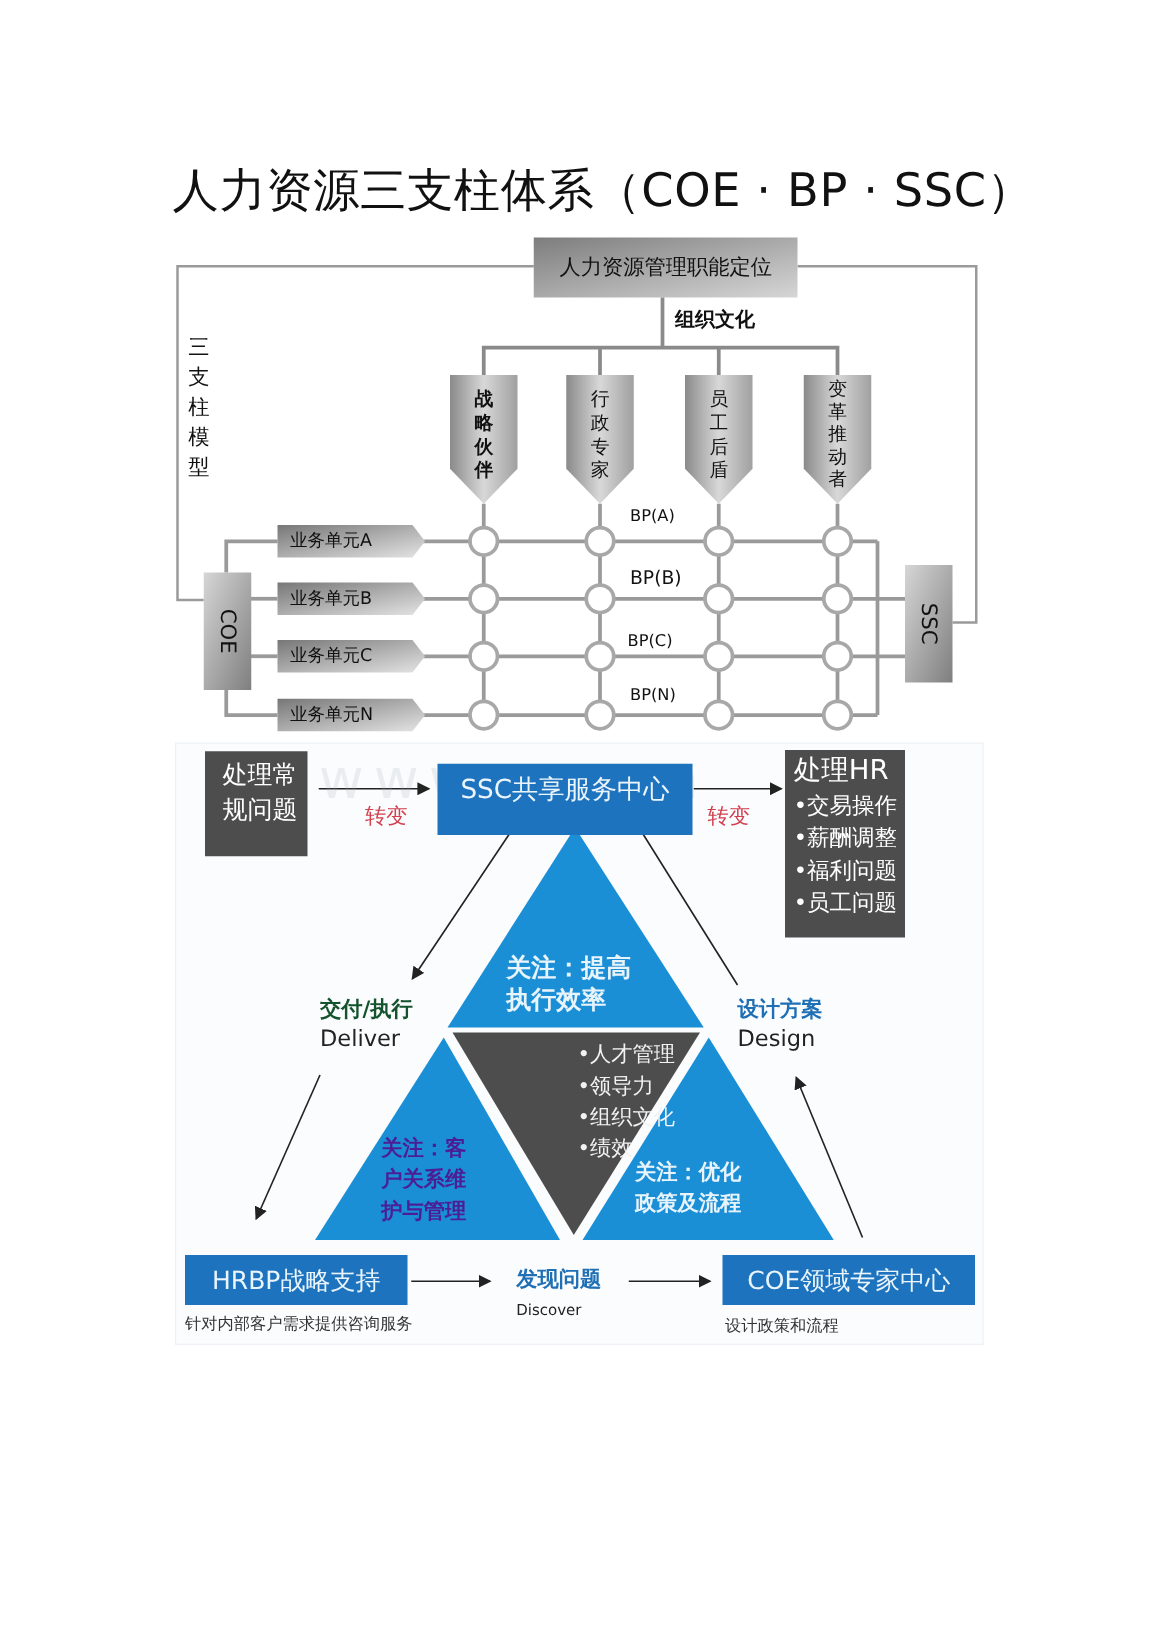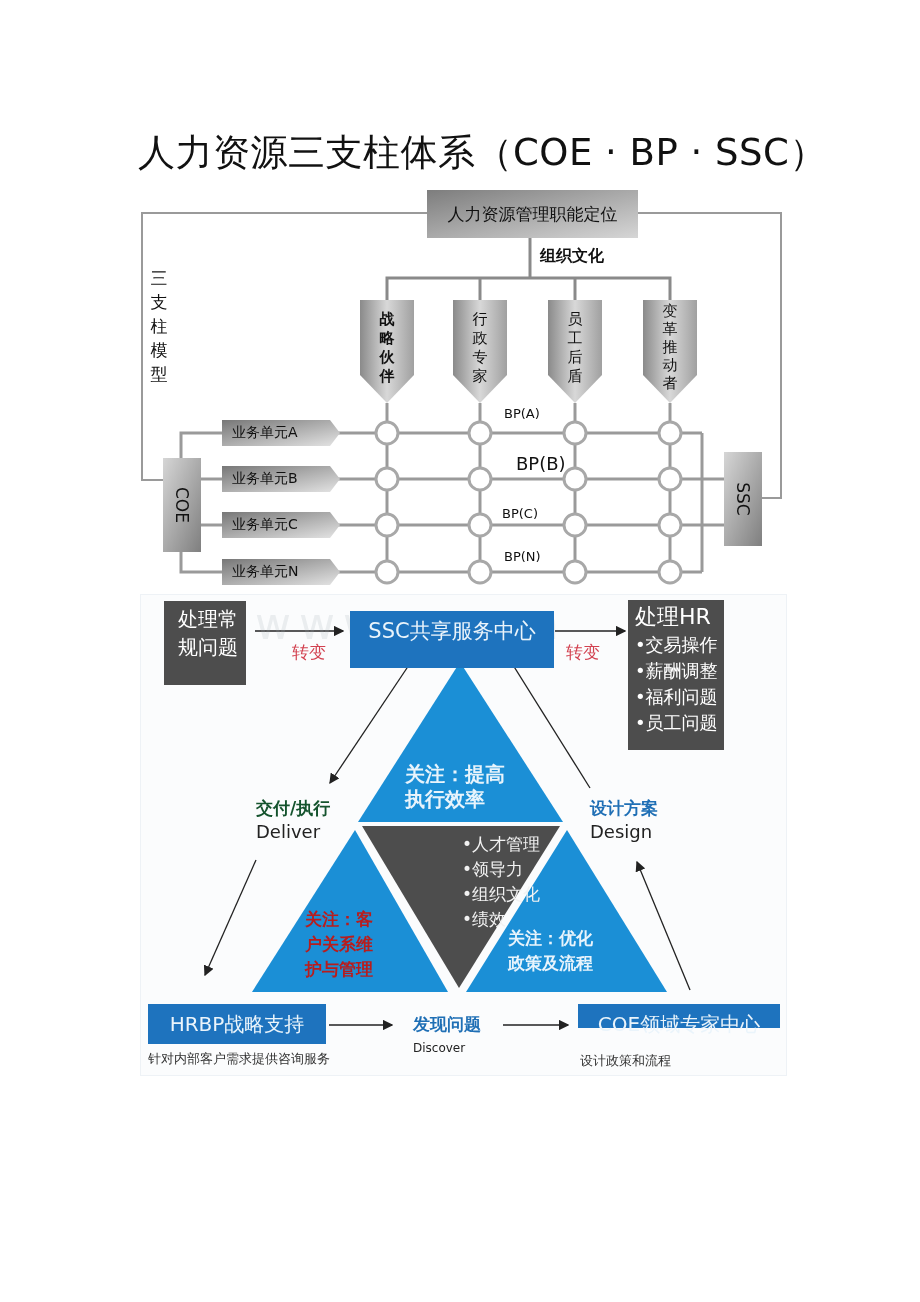--- a/index.html
+++ b/index.html
@@ -138,21 +138,21 @@
     <div>动</div>
     <div>者</div>
 </div>
 
 <div class="abs" style="left:232px;top:424px;font-size:14px;color:#111;">业务单元A</div>
 <div class="abs" style="left:232px;top:470px;font-size:14px;color:#111;">业务单元B</div>
 <div class="abs" style="left:232px;top:516px;font-size:14px;color:#111;">业务单元C</div>
 <div class="abs" style="left:232px;top:563px;font-size:14px;color:#111;">业务单元N</div>
 
 <div class="abs" style="left:504px;top:406px;font-size:13px;color:#111;">BP(A)</div>
-<div class="abs" style="left:504px;top:453px;font-size:18px;color:#111;margin-left:12px;">BP(B)</div>
+<div class="abs" style="left:504px;top:453px;font-size:15px;color:#111;">BP(B)</div>
 <div class="abs" style="left:502px;top:506px;font-size:13px;color:#111;">BP(C)</div>
 <div class="abs" style="left:504px;top:549px;font-size:13px;color:#111;">BP(N)</div>
 
 <div class="abs" style="left:163px;top:458px;width:38px;height:94px;display:flex;align-items:center;justify-content:center;">
   <div style="transform:rotate(90deg);font-size:17px;color:#111;white-space:nowrap;">COE</div>
 </div>
 <div class="abs" style="left:724px;top:452px;width:38px;height:94px;display:flex;align-items:center;justify-content:center;">
   <div style="transform:rotate(90deg);font-size:17px;color:#111;white-space:nowrap;">SSC</div>
 </div>
 
@@ -199,21 +199,21 @@
   <div style="font-size:18px;line-height:26px;">•交易操作</div>
   <div style="font-size:18px;line-height:26px;">•薪酬调整</div>
   <div style="font-size:18px;line-height:26px;">•福利问题</div>
   <div style="font-size:18px;line-height:26px;">•员工问题</div>
 </div>
 
 <div class="abs" style="left:405px;top:762px;font-size:20px;line-height:25px;font-weight:bold;color:#e8f4fc;">
   <div>关注：提高</div>
   <div>执行效率</div>
 </div>
-<div class="abs" style="left:305px;top:907px;font-size:17px;line-height:25px;font-weight:bold;color:#b91c1c;">
+<div class="abs" style="left:305px;top:907px;font-size:17px;line-height:25px;font-weight:bold;color:#4c1d95;">
   <div>关注：客</div>
   <div>户关系维</div>
   <div>护与管理</div>
 </div>
 <div class="abs" style="left:508px;top:926px;font-size:17px;line-height:25px;font-weight:bold;color:#e8f4fc;">
   <div>关注：优化</div>
   <div>政策及流程</div>
 </div>
 <div class="abs" style="left:418px;top:832px;font-size:17px;line-height:25px;color:#f2f2f2;margin-left:44px;">
   <div>•人才管理</div>
@@ -232,14 +232,14 @@
 </div>
 
 <div class="abs" style="left:148px;top:1004px;width:178px;height:40px;background:#1e73be;color:#eaf4fb;font-size:20px;line-height:40px;text-align:center;white-space:nowrap;">HRBP战略支持</div>
 <div class="abs" style="left:148px;top:1050px;font-size:13px;color:#333;white-space:nowrap;">针对内部客户需求提供咨询服务</div>
 
 <div class="abs" style="left:413px;top:1012px;line-height:24px;">
   <div style="font-size:17px;font-weight:bold;color:#1f6fb5;">发现问题</div>
   <div style="font-size:12px;color:#222;">Discover</div>
 </div>
 
-<div class="abs" style="left:578px;top:1004px;width:202px;height:24px;background:#1e73be;color:#eaf4fb;font-size:20px;line-height:40px;text-align:center;white-space:nowrap;">COE领域专家中心</div>
+<div class="abs" style="left:578px;top:1004px;width:202px;height:40px;background:#1e73be;color:#eaf4fb;font-size:20px;line-height:40px;text-align:center;white-space:nowrap;">COE领域专家中心</div>
 <div class="abs" style="left:580px;top:1052px;font-size:13px;color:#333;white-space:nowrap;">设计政策和流程</div>
 
 </body></html>

